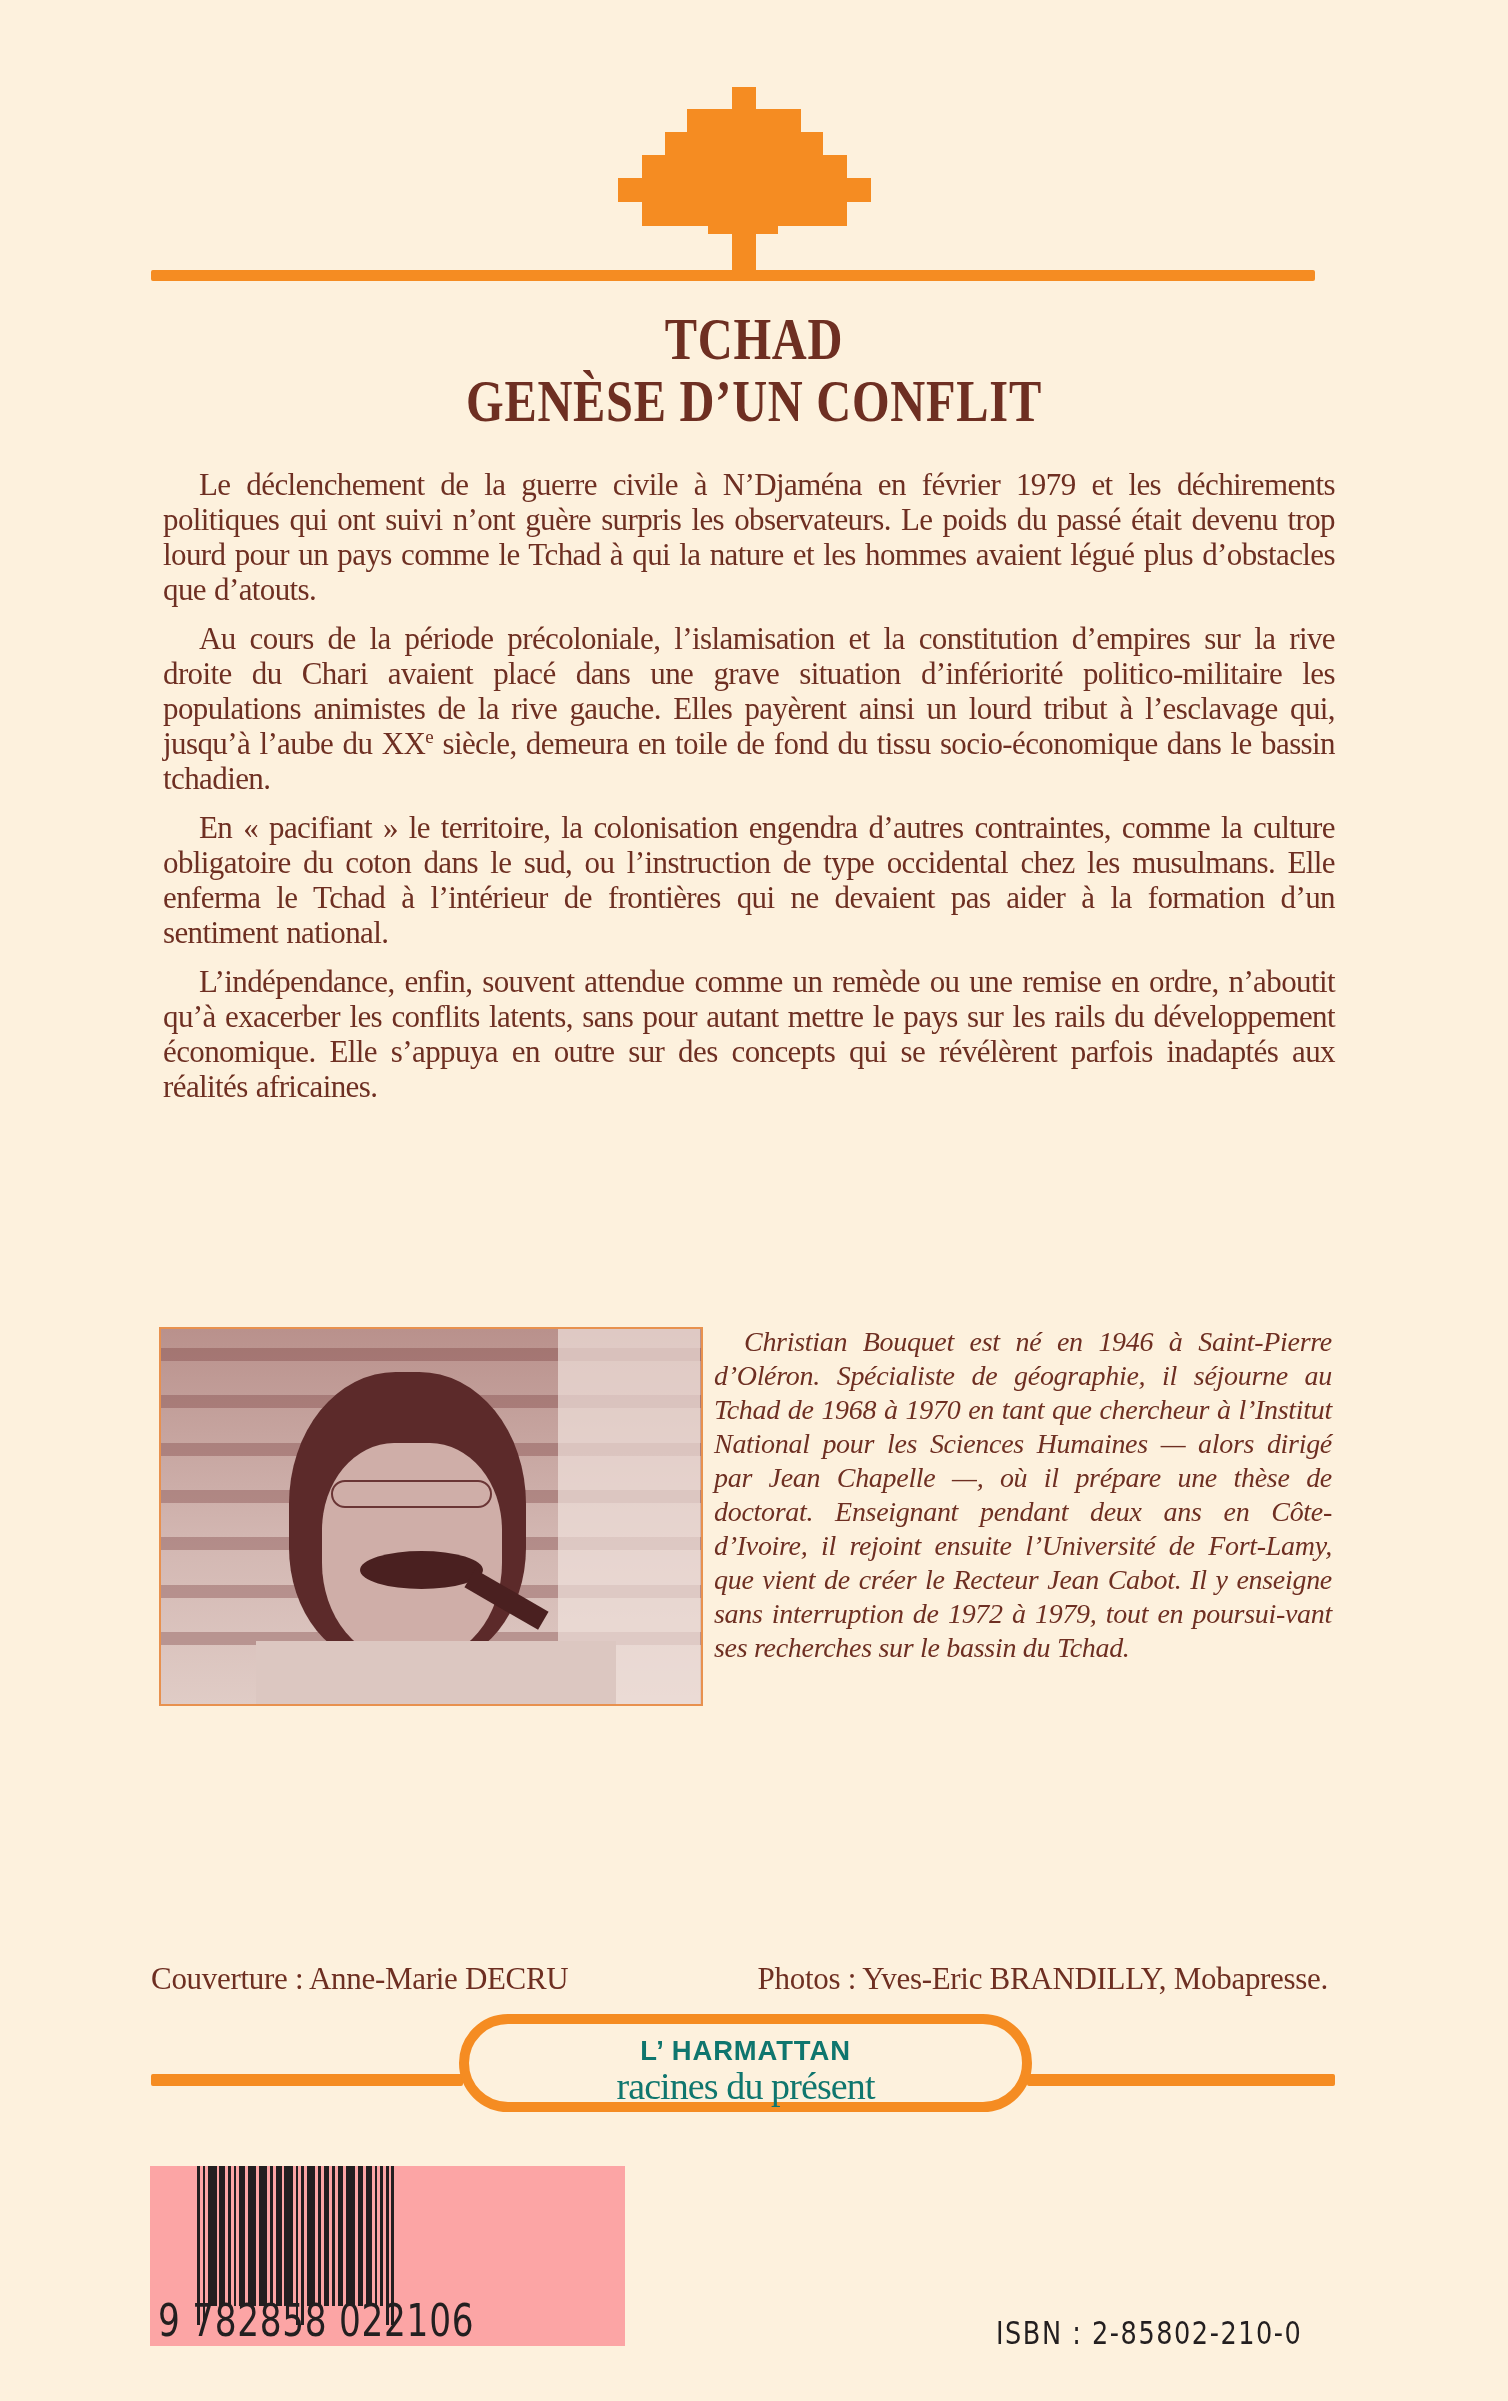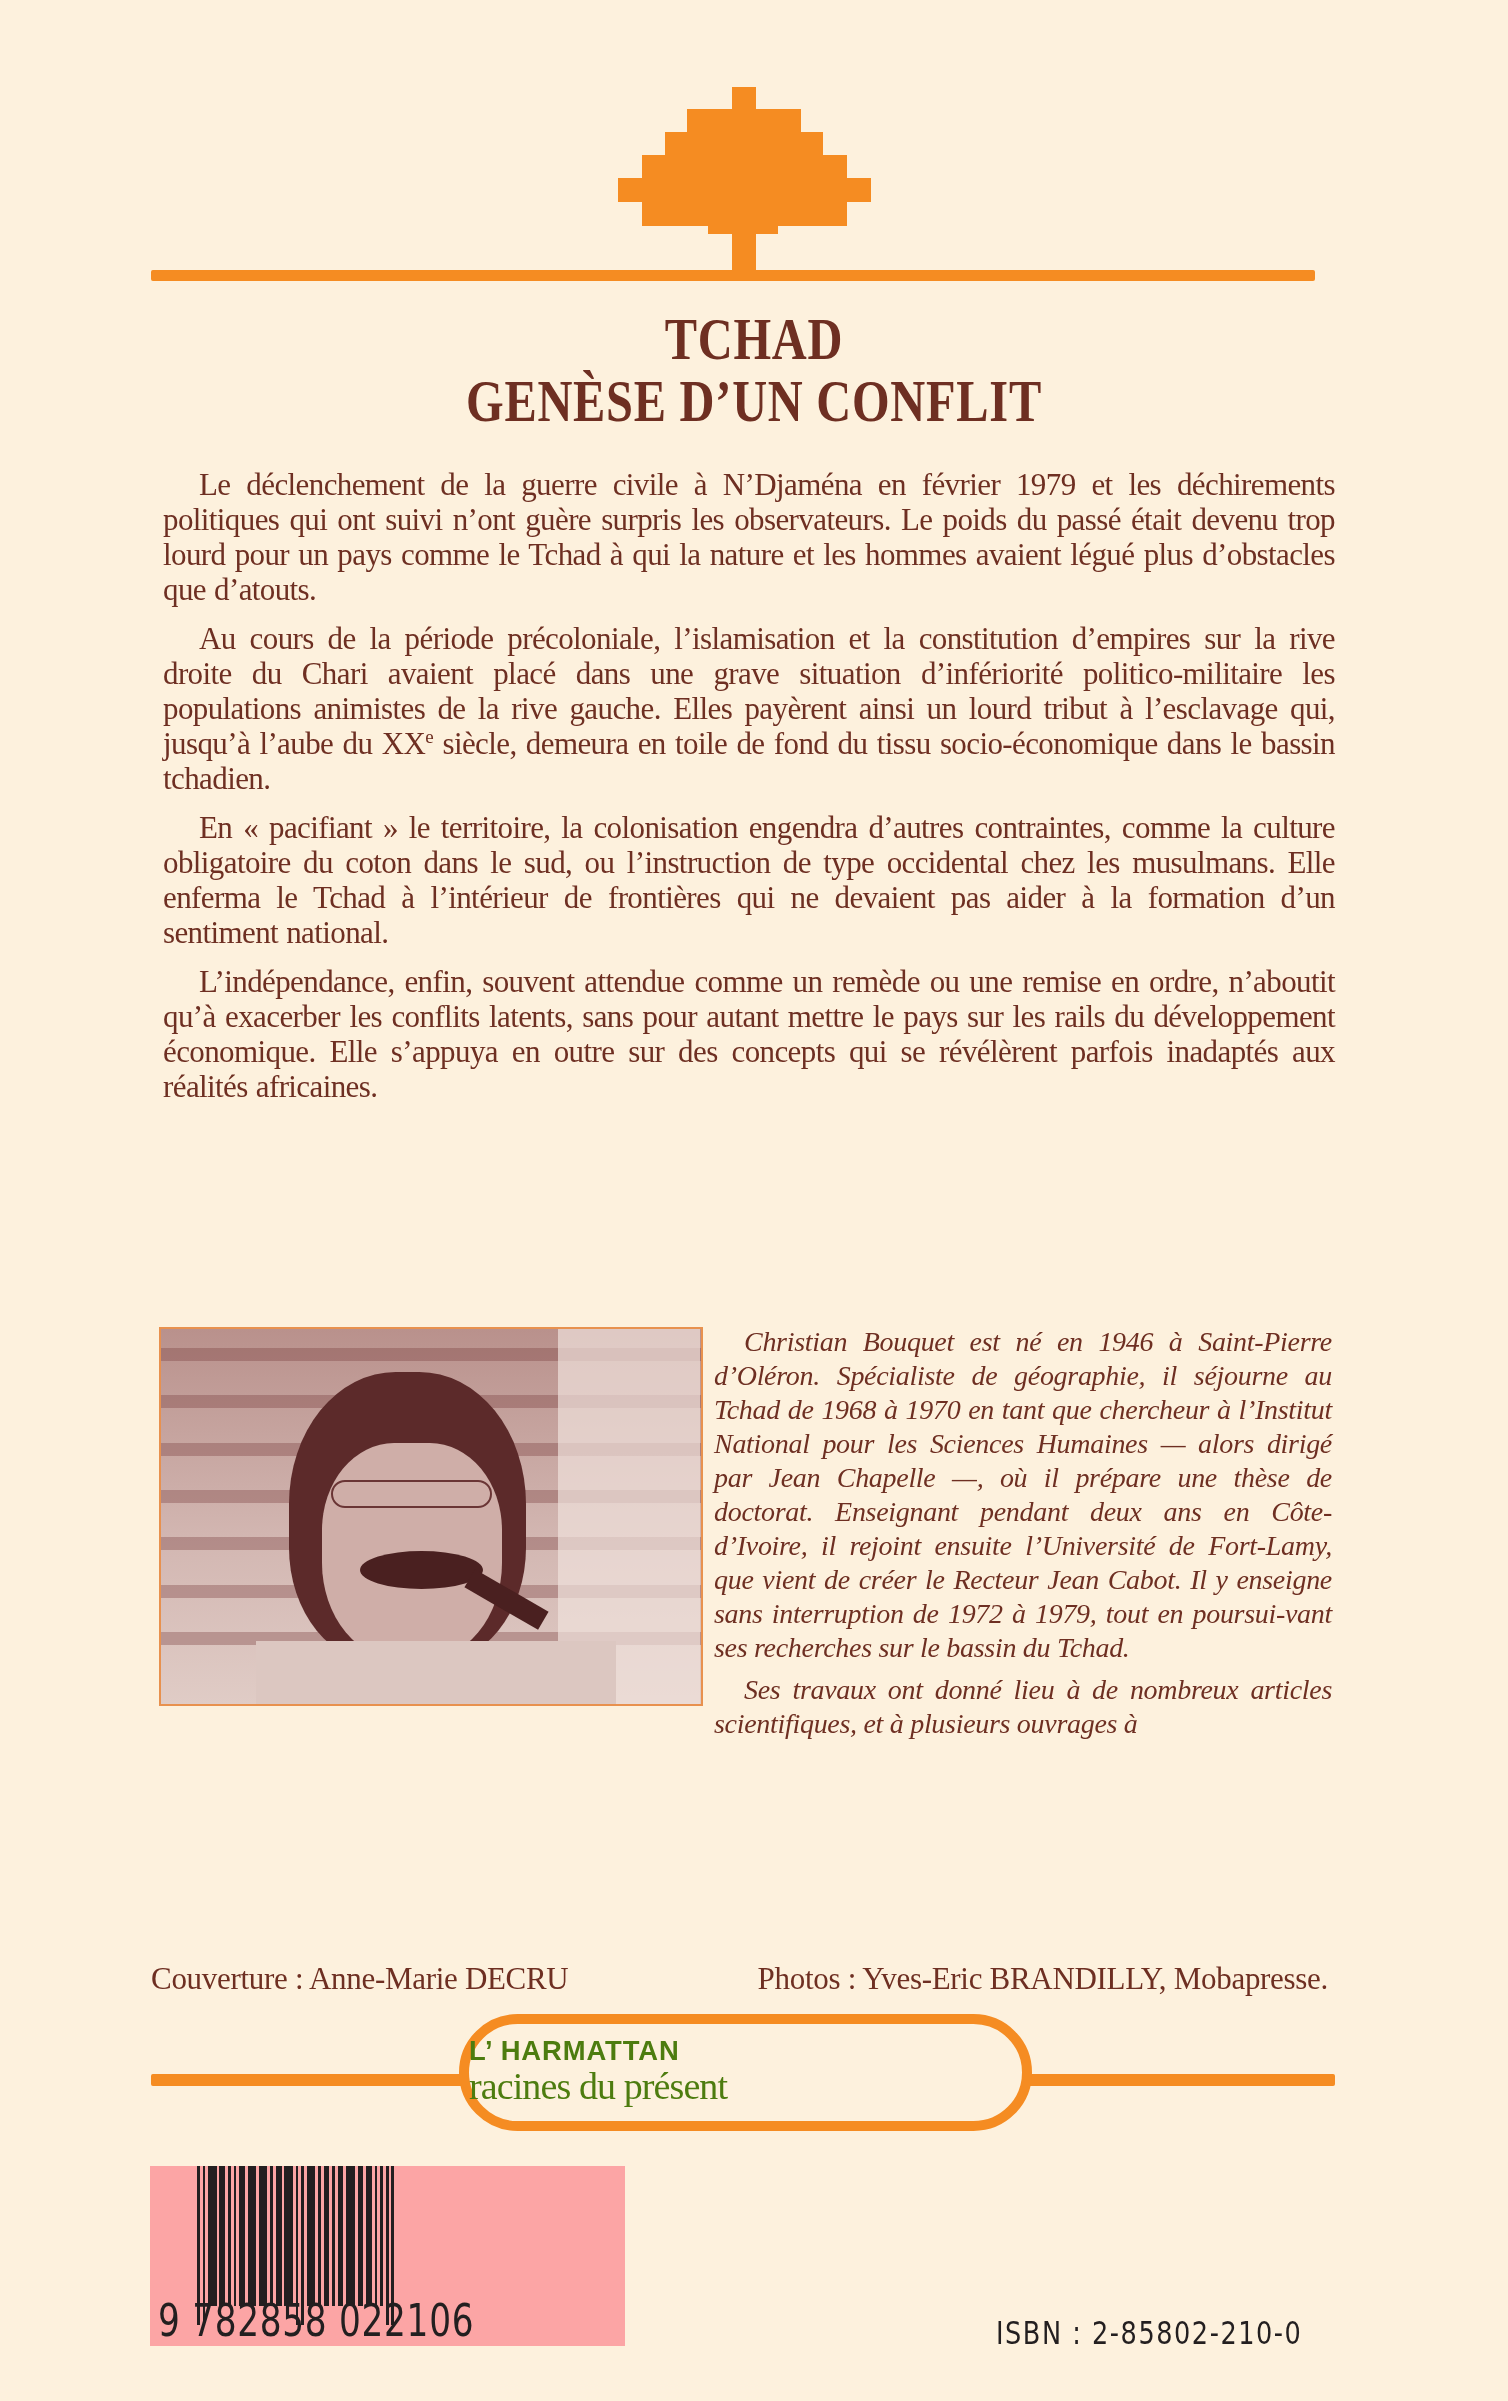--- a/index.html
+++ b/index.html
@@ -51,23 +51,23 @@
   .bio-right p { margin-bottom: 7.6px; }
   .bio-full { left: 163px; top: 1768px; width: 1172px; }
   .bio-full p { margin-bottom: 7.6px; }
 
   .credits { position: absolute; top: 1961px; font-size: 31px; letter-spacing: -0.3px; }
   .credits-left { left: 151px; }
   .credits-right { right: 180px; }
 
   .pub-line { position: absolute; top: 2074px; height: 12.3px; background: #f58c22; border-radius: 1.9px; }
   .pub-pill {
-    position: absolute; left: 459px; top: 2014px; width: 573px; height: 117px;
+    position: absolute; left: 459px; top: 2014px; width: 573px; height: 98px;
     border: 10.4px solid #f58c22; border-radius: 59px; box-sizing: border-box;
-    background: #fdf1dd; text-align: left; color: #4d7c0f;
+    background: #fdf1dd; text-align: center; color: #0f766e;
   }
   .pub-name { font-family: "Liberation Sans", sans-serif; font-weight: bold; font-size: 27.4px; letter-spacing: 0.9px; margin-top: 13.2px; line-height: 28px; }
   .pub-series { font-family: Liberation Serif, serif; font-size: 38px; line-height: 42px; letter-spacing: -0.9px; }
 
   .barcode-box {
     position: absolute; left: 150px; top: 2166px; width: 475px; height: 180px; background: #fca5a5;
   }
   .barcode-bars { position: absolute; left: 47px; top: 0; width: 312px; height: 140px; display: flex; align-items: flex-start; }
   .bar { height: 140px; background: #231f20; margin-right: 2.8px; }
   .barcode-digits {
@@ -117,21 +117,20 @@
   <div class="abs" style="left:128px;top:43px;width:237px;height:293px;border-radius:45% 45% 40% 40%;background:#5c2a2a;"></div>
   <div class="abs" style="left:161px;top:114px;width:180px;height:218px;border-radius:40% 40% 45% 45%;background:#cfaea8;"></div>
   <div class="abs" style="left:170px;top:151px;width:161px;height:28px;border:2.8px solid #6a3535;border-radius:19px;box-sizing:border-box;"></div>
   <div class="abs" style="left:199px;top:222px;width:123px;height:38px;border-radius:50%;background:#4a2020;"></div>
   <div class="abs" style="left:303px;top:260px;width:85px;height:21px;background:#4a2020;transform:rotate(30deg);"></div>
   <div class="abs" style="left:95px;top:312px;width:360px;height:76px;background:#dcc7c1;"></div>
 </div>
 
 <div class="bio bio-right">
   <p>Christian Bouquet est né en 1946 à Saint-Pierre d’Oléron. Spécialiste de géographie, il séjourne au Tchad de 1968 à 1970 en tant que chercheur à l’Institut National pour les Sciences Humaines — alors dirigé par Jean Chapelle —, où il prépare une thèse de doctorat. Enseignant pendant deux ans en Côte-d’Ivoire, il rejoint ensuite l’Université de Fort-Lamy, que vient de créer le Recteur Jean Cabot. Il y enseigne sans interruption de 1972 à 1979, tout en poursui-vant ses recherches sur le bassin du Tchad.</p>
-  <p>Ses travaux ont donné lieu à de nombreux articles scientifiques, et à plusieurs ouvrages à</p>
 </div>
 <div class="bio bio-full">
 </div>
 
 <div class="credits credits-left">Couverture :  Anne-Marie DECRU</div>
 <div class="credits credits-right">Photos :  Yves-Eric BRANDILLY, Mobapresse.</div>
 
 <div class="pub-line" style="left:151px;width:312px;"></div>
 <div class="pub-line" style="left:1027px;width:308px;"></div>
 <div class="pub-pill">

